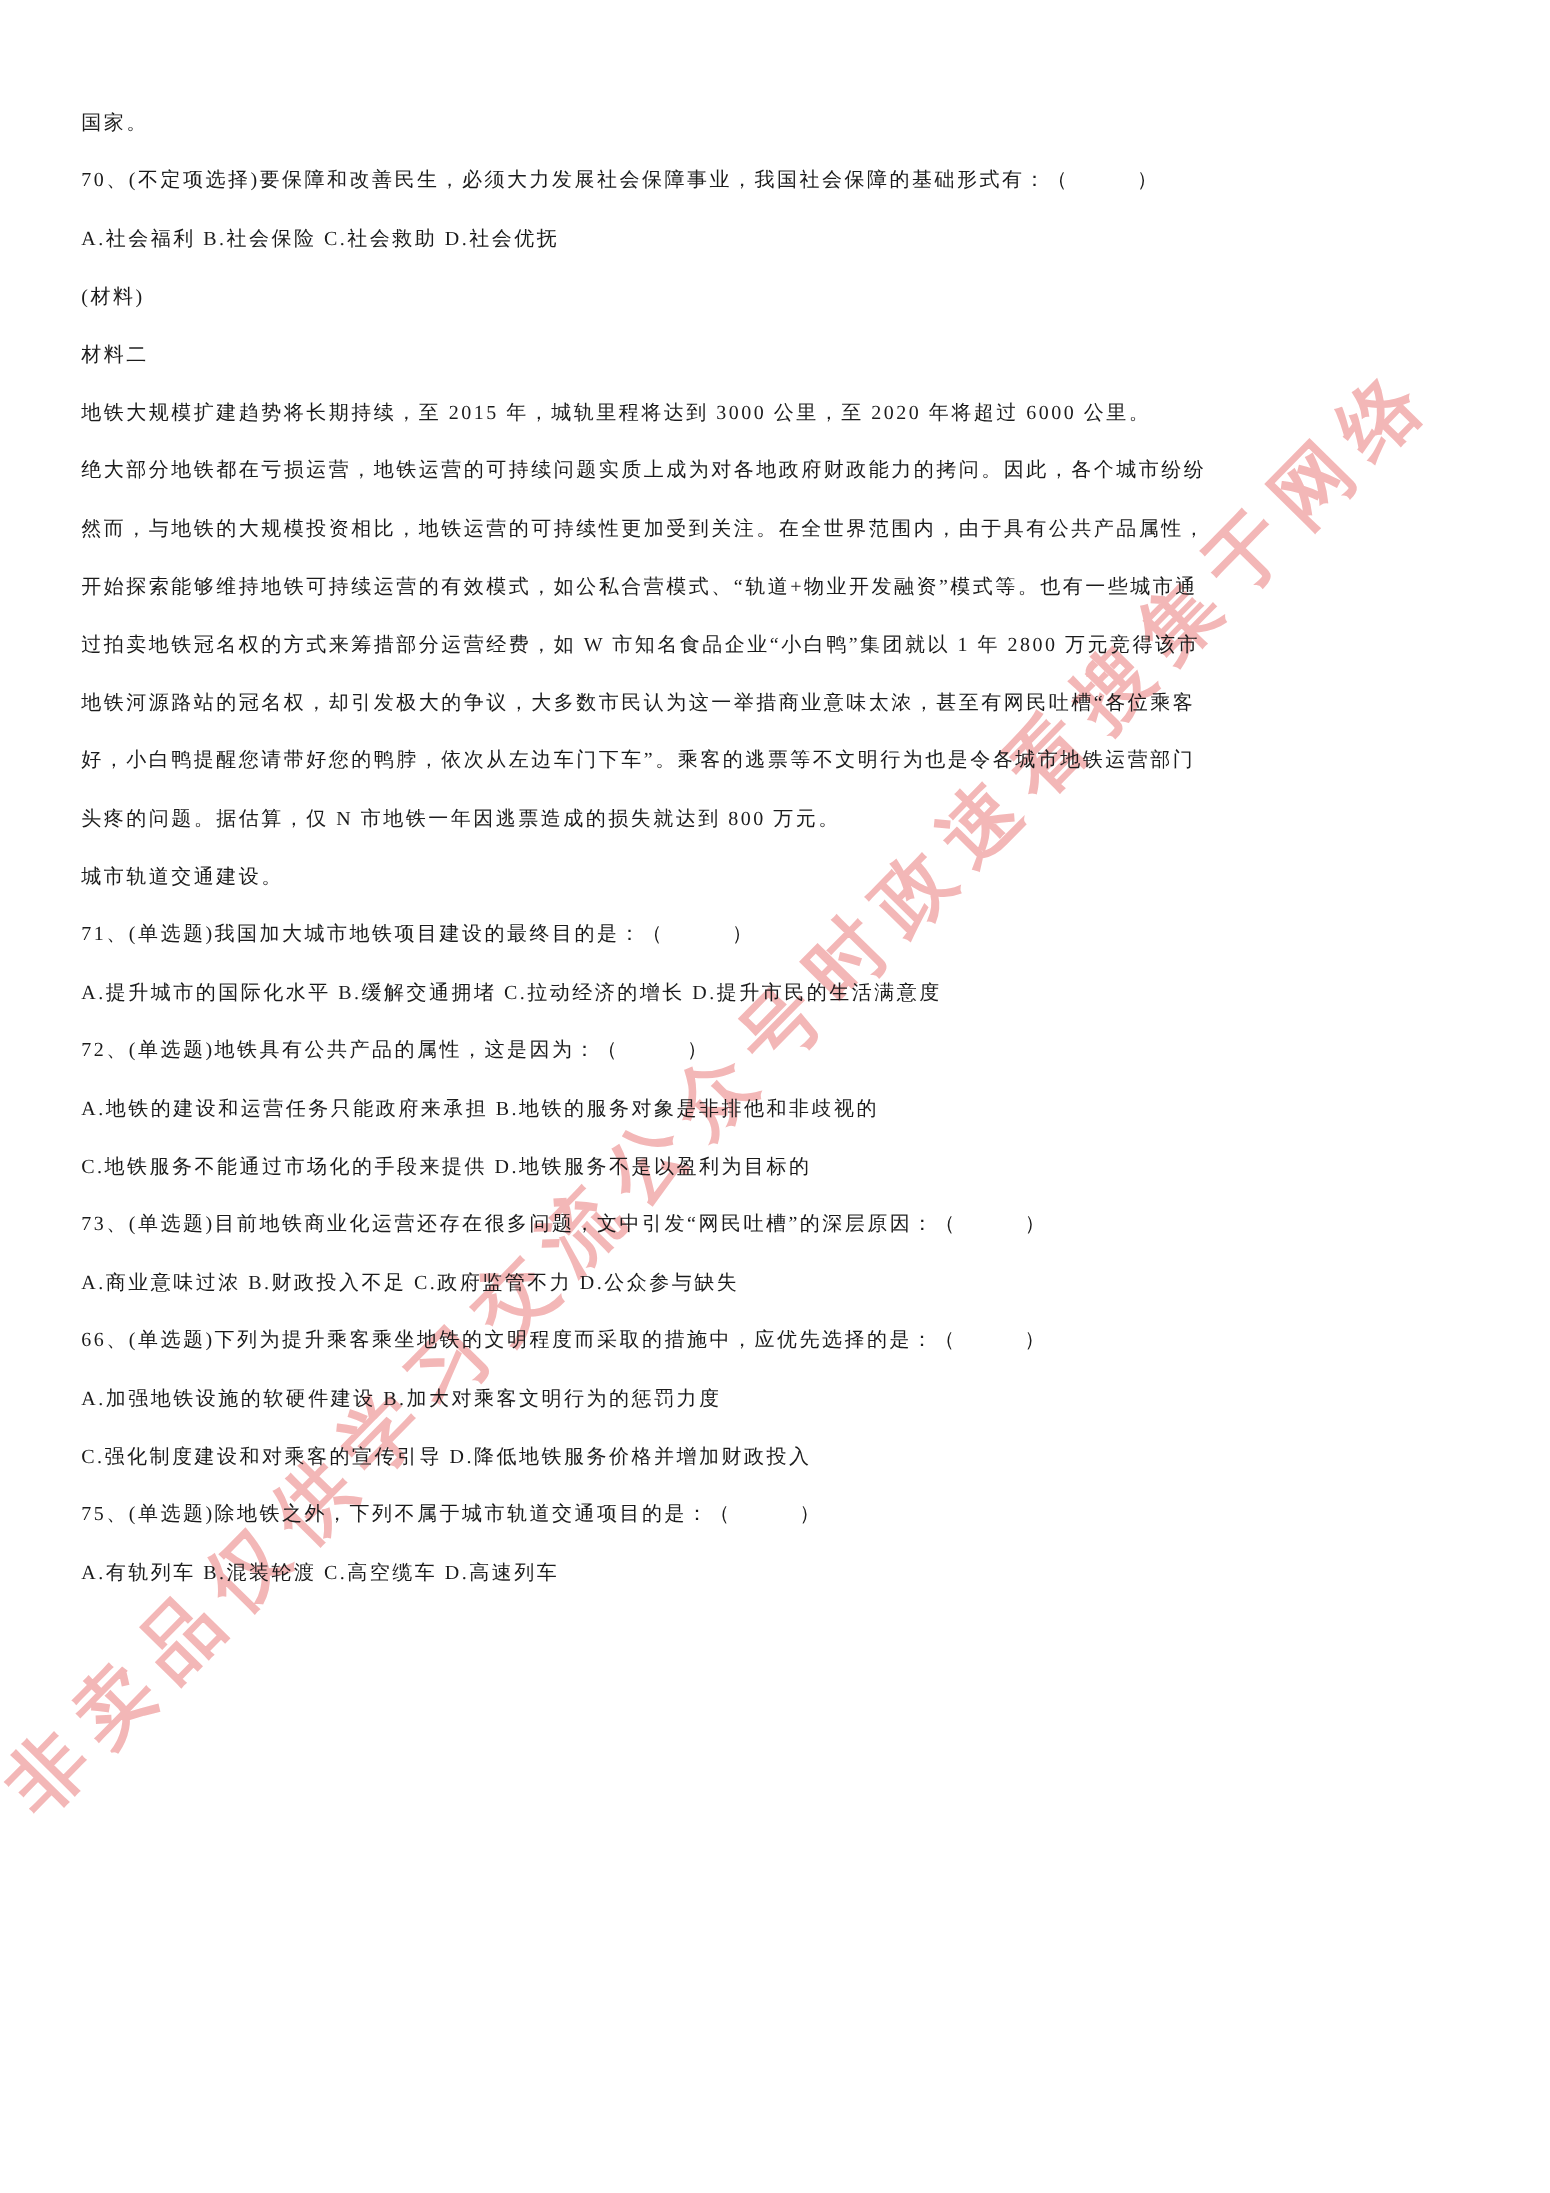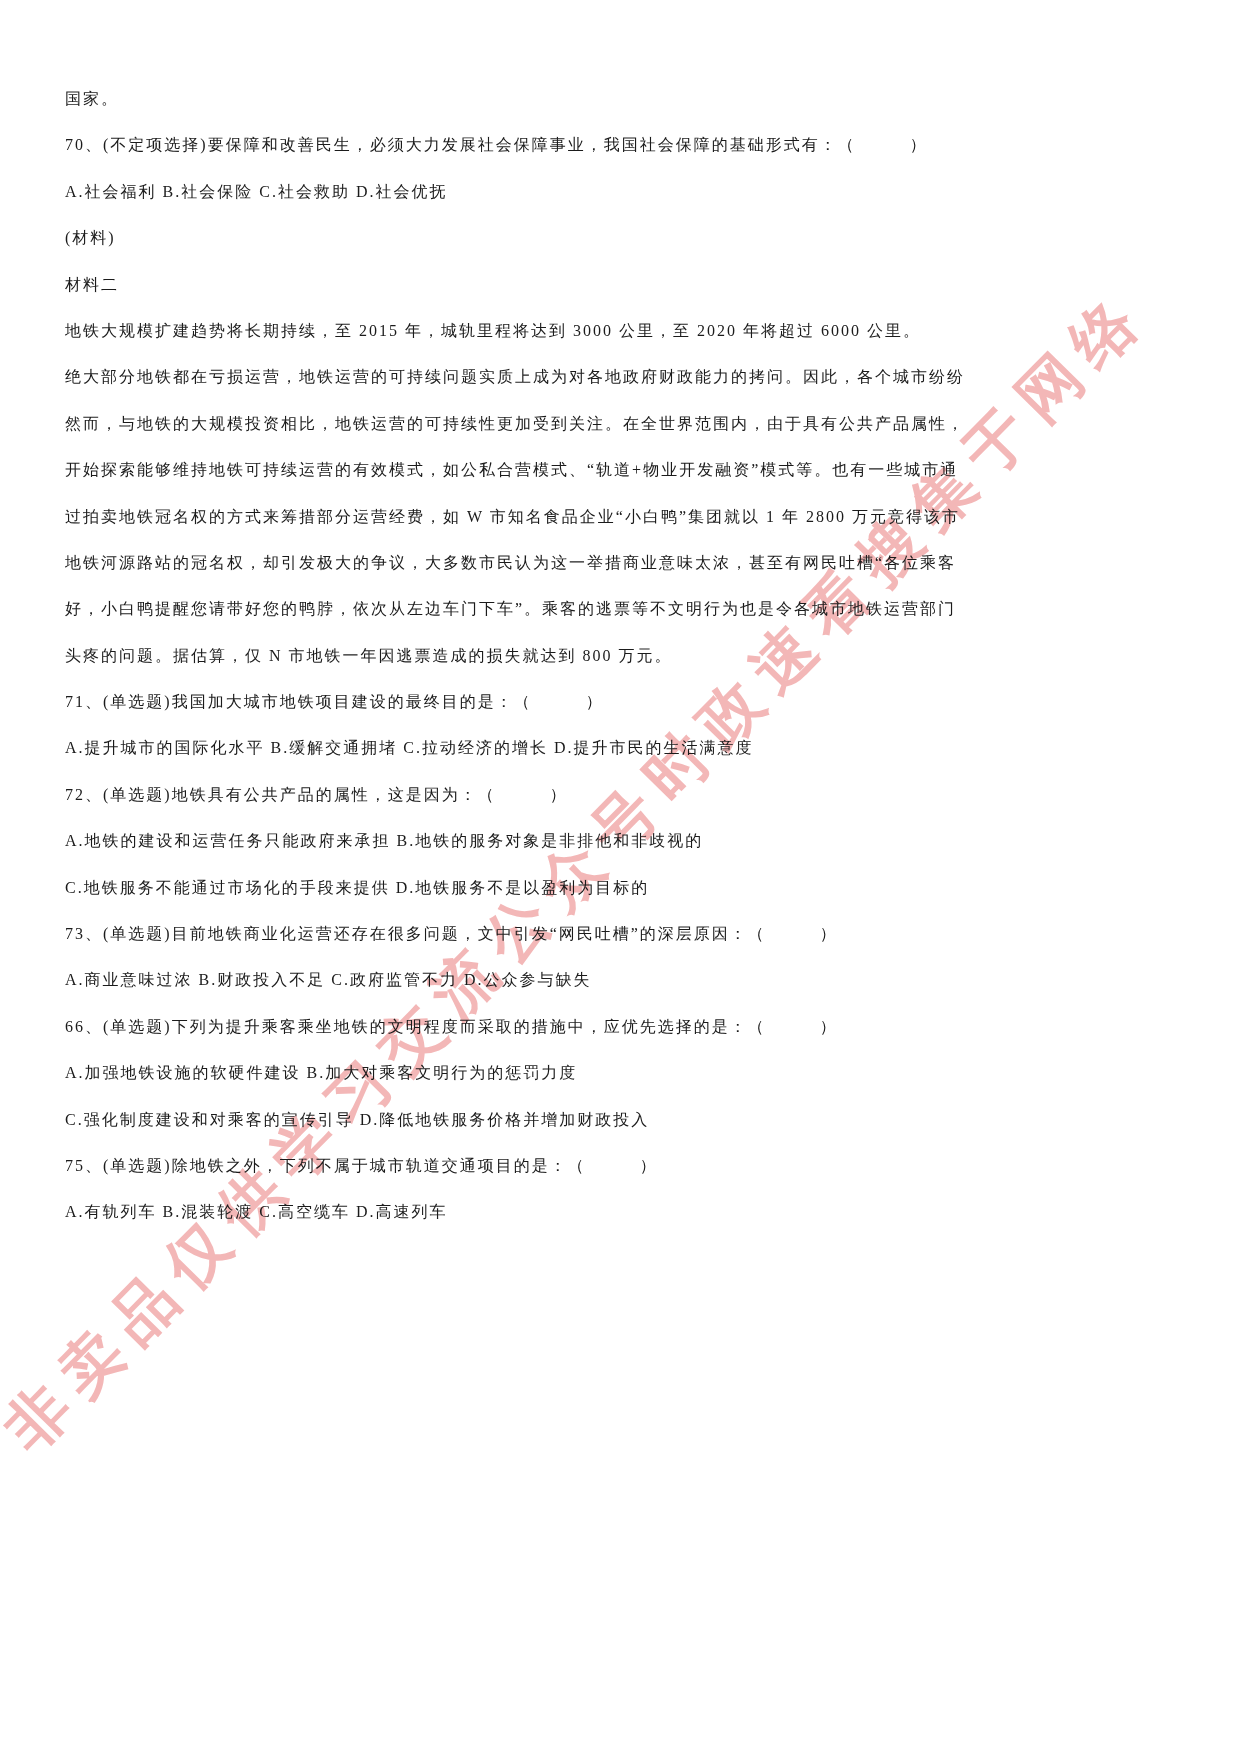--- a/index.html
+++ b/index.html
@@ -59,20 +59,21 @@
       <div class="line">(材料)</div>
       <div class="line">材料二</div>
       <div class="line">地铁大规模扩建趋势将长期持续，至 2015 年，城轨里程将达到 3000 公里，至 2020 年将超过 6000 公里。</div>
       <div class="line">绝大部分地铁都在亏损运营，地铁运营的可持续问题实质上成为对各地政府财政能力的拷问。因此，各个城市纷纷</div>
       <div class="line">然而，与地铁的大规模投资相比，地铁运营的可持续性更加受到关注。在全世界范围内，由于具有公共产品属性，</div>
       <div class="line">开始探索能够维持地铁可持续运营的有效模式，如公私合营模式、“轨道+物业开发融资”模式等。也有一些城市通</div>
       <div class="line">过拍卖地铁冠名权的方式来筹措部分运营经费，如 W 市知名食品企业“小白鸭”集团就以 1 年 2800 万元竞得该市</div>
       <div class="line">地铁河源路站的冠名权，却引发极大的争议，大多数市民认为这一举措商业意味太浓，甚至有网民吐槽“各位乘客</div>
       <div class="line">好，小白鸭提醒您请带好您的鸭脖，依次从左边车门下车”。乘客的逃票等不文明行为也是令各城市地铁运营部门</div>
       <div class="line">头疼的问题。据估算，仅 N 市地铁一年因逃票造成的损失就达到 800 万元。</div>
+      <div class="line">城市轨道交通建设。</div>
       <div class="line">71、(单选题)我国加大城市地铁项目建设的最终目的是：（　　　）</div>
       <div class="line">A.提升城市的国际化水平 B.缓解交通拥堵 C.拉动经济的增长 D.提升市民的生活满意度</div>
       <div class="line">72、(单选题)地铁具有公共产品的属性，这是因为：（　　　）</div>
       <div class="line">A.地铁的建设和运营任务只能政府来承担 B.地铁的服务对象是非排他和非歧视的</div>
       <div class="line">C.地铁服务不能通过市场化的手段来提供 D.地铁服务不是以盈利为目标的</div>
       <div class="line">73、(单选题)目前地铁商业化运营还存在很多问题，文中引发“网民吐槽”的深层原因：（　　　）</div>
       <div class="line">A.商业意味过浓 B.财政投入不足 C.政府监管不力 D.公众参与缺失</div>
       <div class="line">66、(单选题)下列为提升乘客乘坐地铁的文明程度而采取的措施中，应优先选择的是：（　　　）</div>
       <div class="line">A.加强地铁设施的软硬件建设 B.加大对乘客文明行为的惩罚力度</div>
       <div class="line">C.强化制度建设和对乘客的宣传引导 D.降低地铁服务价格并增加财政投入</div>

